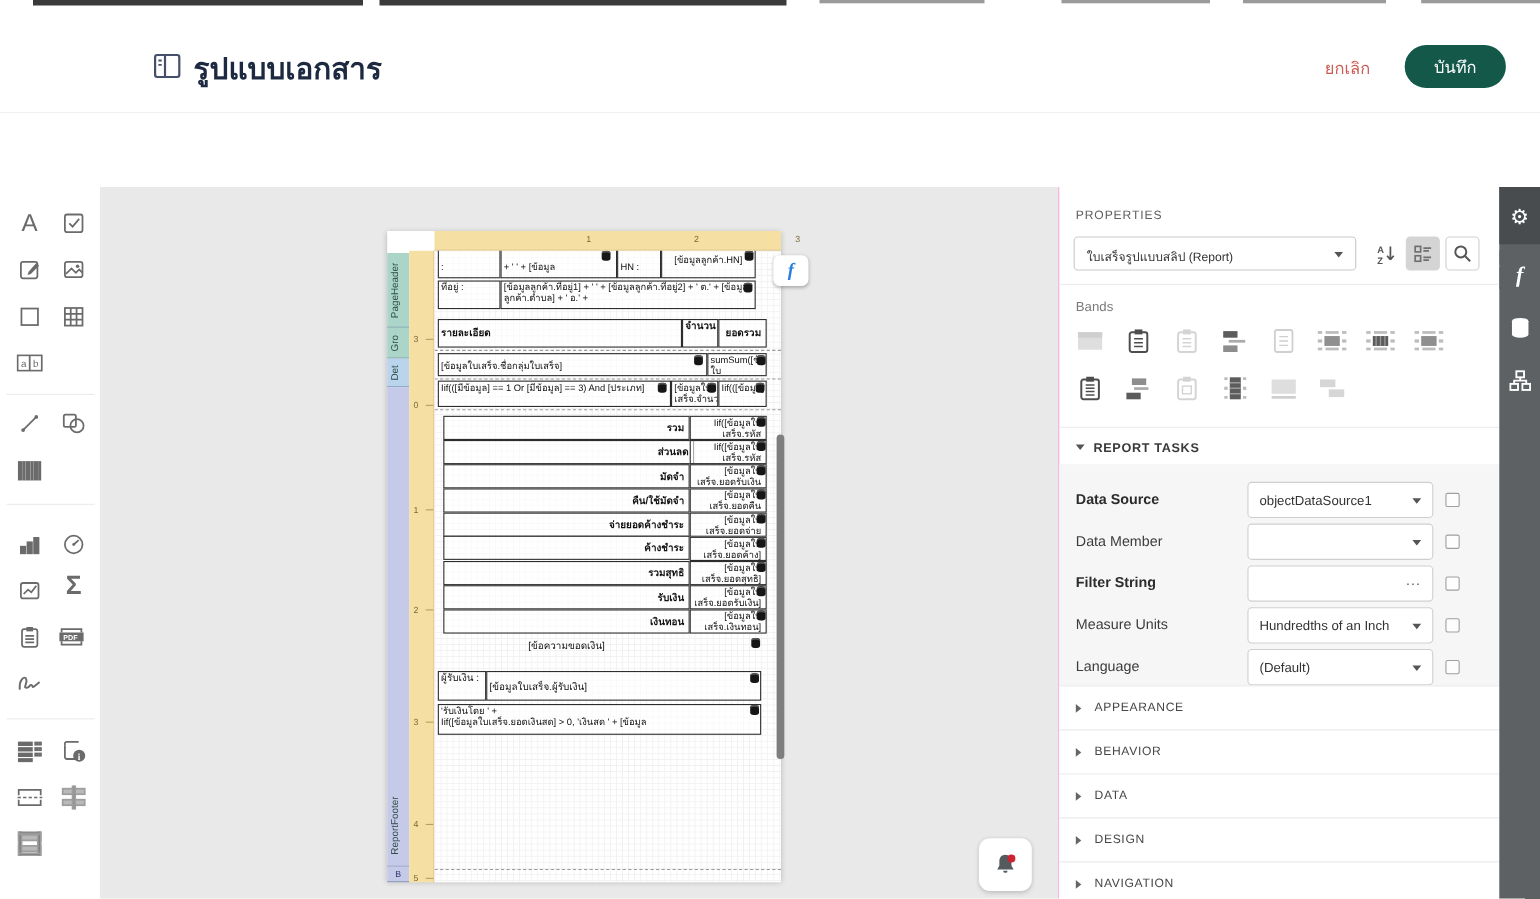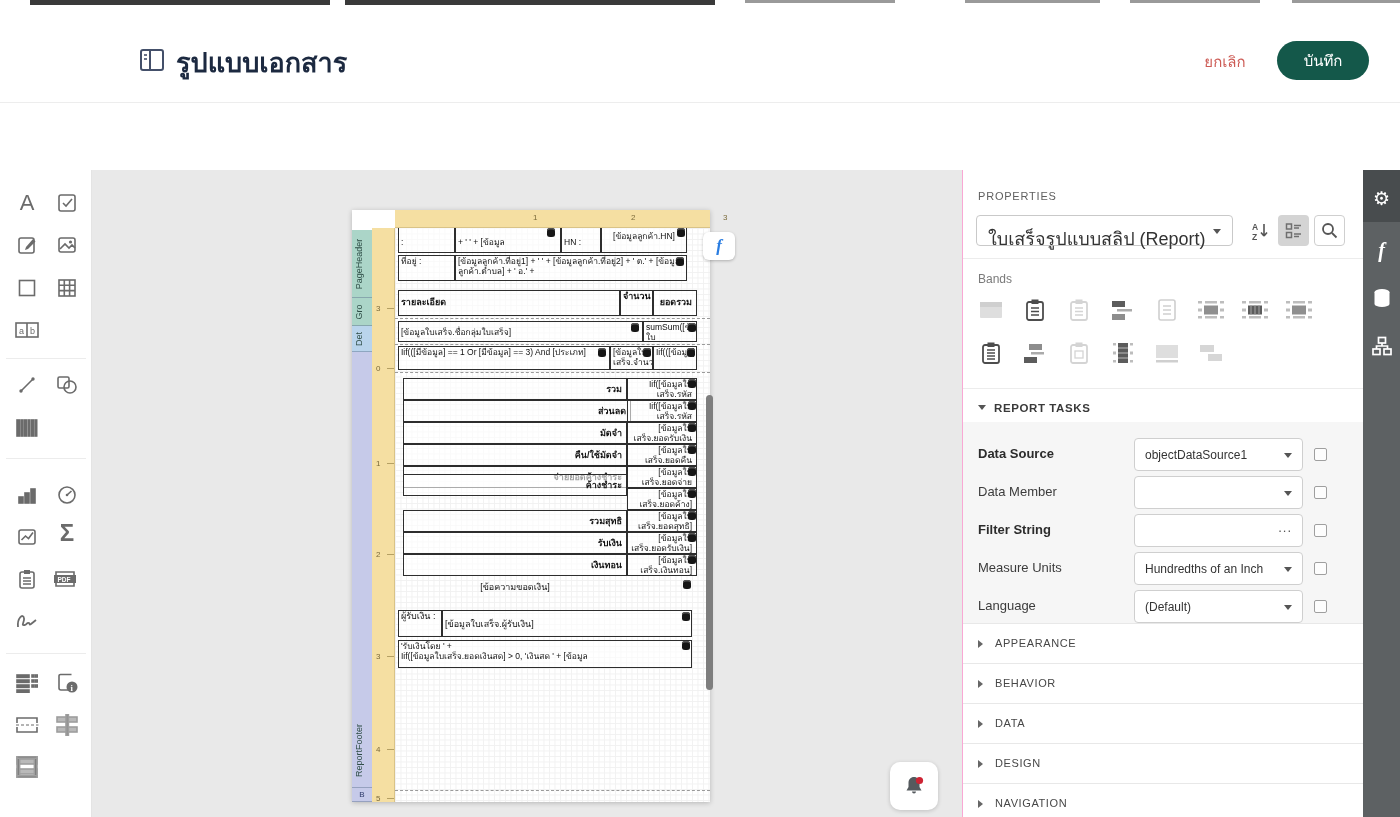--- a/index.html
+++ b/index.html
@@ -64,21 +64,21 @@
   #pg-scroll { position:absolute; left:614px; top:225px; width:7px; height:295px; background:#7e7e7e; border-radius:4px; }
   #fx-float { position:absolute; left:611px; top:62px; width:32px; height:28px; background:#fff; border-radius:6px; box-shadow:0 1px 3px rgba(0,0,0,.25);
     display:flex; align-items:center; justify-content:center; color:#2a7de1; font-family:"Liberation Serif",serif; font-style:italic; font-weight:bold; font-size:17px; }
   #bell-btn { position:absolute; left:798px; top:592px; width:48px; height:48px; background:#fff; border-radius:10px; box-shadow:0 1px 4px rgba(0,0,0,.18);
     display:flex; align-items:center; justify-content:center; cursor:pointer; }
 
   
   #props { left:962px; top:170px; width:401px; height:647px; background:#fff; border-left:1px solid #f9a8d4; }
   #props-title { position:absolute; left:15px; top:20px; font-size:11px; letter-spacing:.8px; color:#5f5f5f; }
   #obj-select { position:absolute; left:13px; top:45px; width:257px; height:31px; border:1px solid #c9c9c9; border-radius:4px; background:#fff; }
-  #obj-select .val { position:absolute; left:11px; top:8px; font-size:18px; color:#333;text-align:center; }
+  #obj-select .val { position:absolute; left:11px; top:8px; font-size:11px; color:#333;text-align:center; }
   #obj-select .car { position:absolute; right:11px; top:13px; }
   .mini-btn { position:absolute; top:45px; width:31px; height:31px; display:flex; align-items:center; justify-content:center; border-radius:4px; cursor:pointer; }
   #grid-btn { background:#d4d4d4; }
   #search-btn { border:1px solid #cfcfcf; }
   .pdiv { position:absolute; left:0; width:401px; height:1px; background:#ececec; }
   #bands-label { position:absolute; left:15px; top:102px; font-size:12px; color:#7a7a7a; }
   .bicon { position:absolute; width:30px; height:28px; display:flex; align-items:center; justify-content:center; cursor:pointer; }
   #rt-head { position:absolute; left:15px; top:232px; font-size:11.5px; letter-spacing:.6px; color:#3a3a3a; font-weight:bold; }
   #rt-head .tri { display:inline-block; width:0; height:0; border-left:4px solid transparent; border-right:4px solid transparent; border-top:5px solid #555; margin-right:8px; vertical-align:2px; }
   #rt-body { position:absolute; left:0; top:252px; width:401px; height:201px; background:#f6f6f6; }
@@ -422,21 +422,21 @@
         <span class="db" style="left:293px;top:173px;"></span>
         <div class="cell b r" style="left:8px;top:194px;width:224px;height:22px;padding-top:5px;">มัดจำ</div>
         <div class="cell r" style="left:232px;top:194px;width:70px;height:22px;">[ข้อมูลใบเสร็จ.ยอดรับเงิน</div>
         <span class="db" style="left:293px;top:195px;"></span>
         <div class="cell b r" style="left:8px;top:216px;width:224px;height:22px;padding-top:5px;">คืน/ใช้มัดจำ</div>
         <div class="cell r" style="left:232px;top:216px;width:70px;height:22px;">[ข้อมูลใบเสร็จ.ยอดคืน</div>
         <span class="db" style="left:293px;top:217px;"></span>
         <div class="cell b r" style="left:8px;top:238px;width:224px;height:22px;padding-top:5px;">จ่ายยอดค้างชำระ</div>
         <div class="cell r" style="left:232px;top:238px;width:70px;height:22px;">[ข้อมูลใบเสร็จ.ยอดจ่าย</div>
         <span class="db" style="left:293px;top:239px;"></span>
-        <div class="cell b r" style="left:8px;top:246px;width:224px;height:22px;padding-top:5px;">ค้างชำระ</div>
+        <div class="cell b r" style="left:8px;top:259px;width:224px;height:22px;padding-top:5px;">ค้างชำระ</div>
         <div class="cell r" style="left:232px;top:260px;width:70px;height:22px;">[ข้อมูลใบเสร็จ.ยอดค้าง]</div>
         <span class="db" style="left:293px;top:261px;"></span>
         <div class="cell b r" style="left:8px;top:282px;width:224px;height:22px;padding-top:5px;">รวมสุทธิ</div>
         <div class="cell r" style="left:232px;top:282px;width:70px;height:22px;">[ข้อมูลใบเสร็จ.ยอดสุทธิ]</div>
         <span class="db" style="left:293px;top:283px;"></span>
         <div class="cell b r" style="left:8px;top:304px;width:224px;height:22px;padding-top:5px;">รับเงิน</div>
         <div class="cell r" style="left:232px;top:304px;width:70px;height:22px;">[ข้อมูลใบเสร็จ.ยอดรับเงิน]</div>
         <span class="db" style="left:293px;top:305px;"></span>
         <div class="cell b r" style="left:8px;top:326px;width:224px;height:22px;padding-top:5px;">เงินทอน</div>
         <div class="cell r" style="left:232px;top:326px;width:70px;height:22px;">[ข้อมูลใบเสร็จ.เงินทอน]</div>

